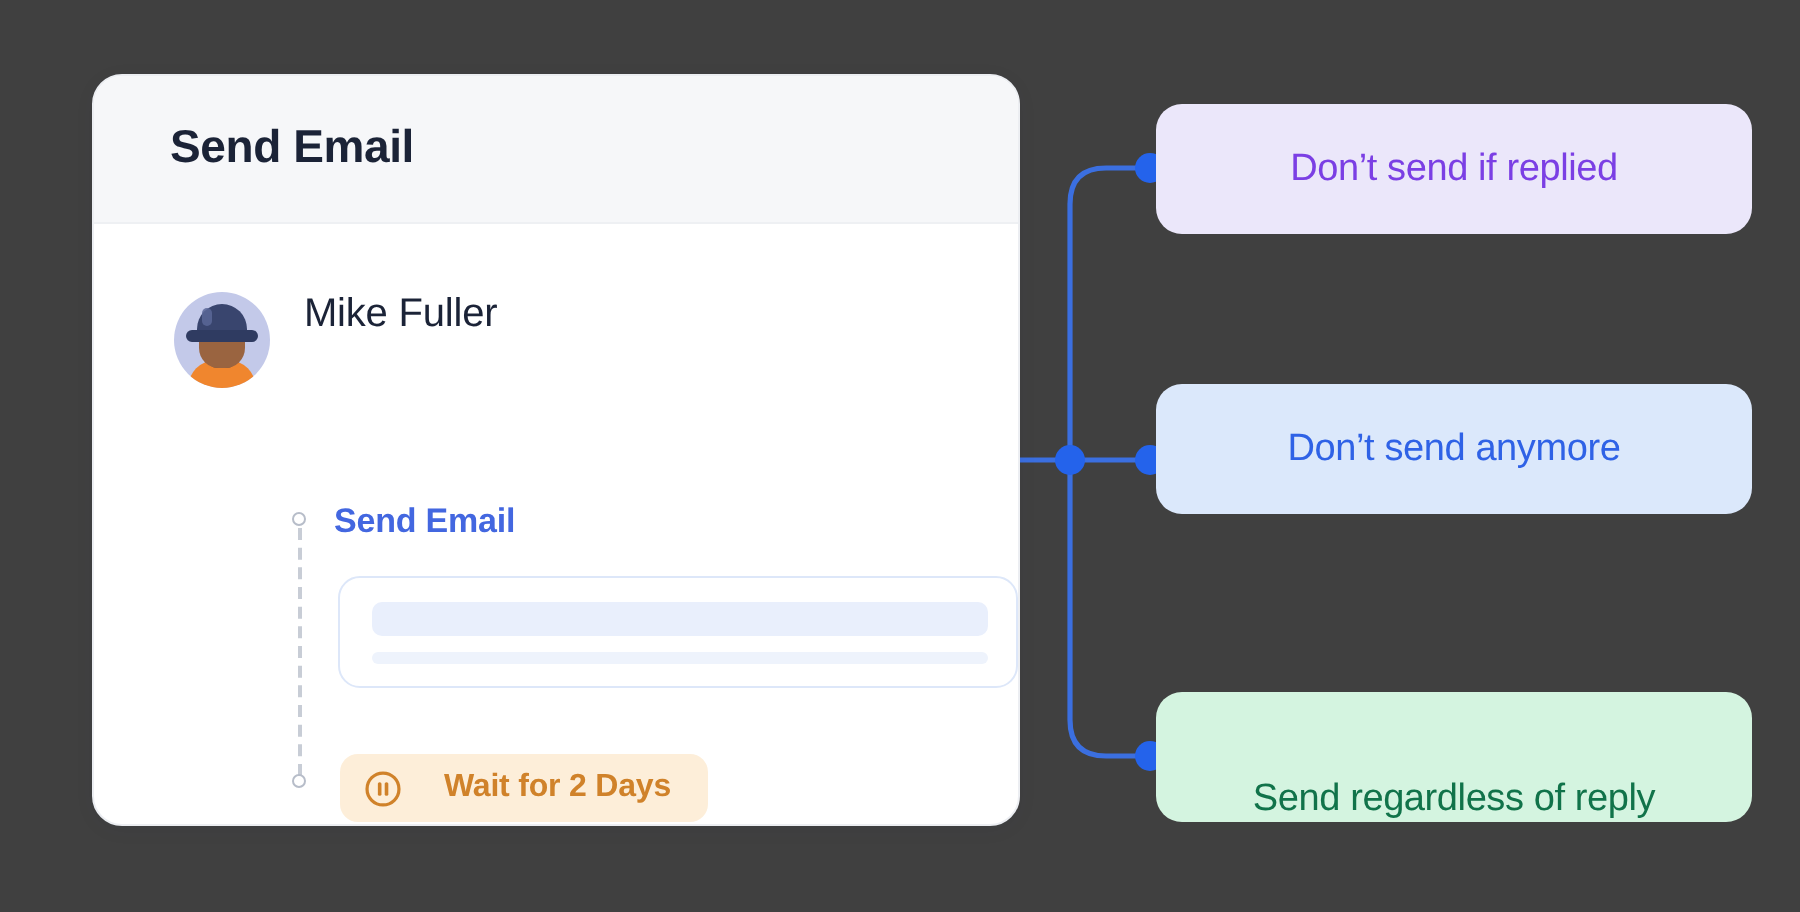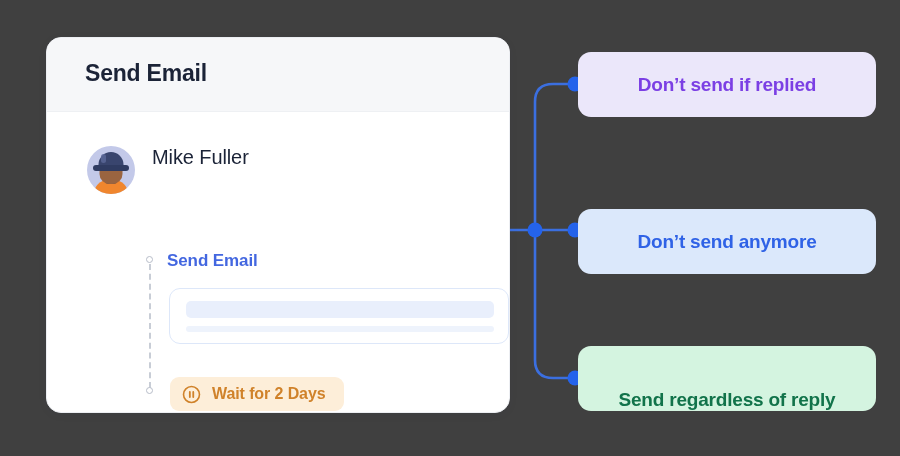--- a/index.html
+++ b/index.html
@@ -212,21 +212,21 @@
   #wait-badge {
     position: absolute;
     left: 123px;
     top: 339px;
     height: 34px;
     padding: 0 18px 0 12px;
     background: #fdeed9;
     border-radius: 9px;
     display: flex;
     align-items: center;
-    gap: 11px;
+    gap: 21px;
   }
   #pause-icon { width: 19px; height: 19px; display: block; flex: 0 0 auto; }
   #wait-badge-label {
     font-size: 16px;
     font-weight: bold;
     color: #d0822a;
     letter-spacing: -0.1px;
     white-space: nowrap;
   }
 
@@ -245,27 +245,27 @@
     left: 578px;
     width: 298px;
     height: 65px;
     border-radius: 13px;
     display: flex;
     align-items: center;
     justify-content: center;
   }
   .branch-label {
     font-size: 19px;
-    font-weight: bold;
+    font-weight: normal;
     letter-spacing: -0.2px;
     white-space: nowrap;
   }
   #branch-card-0 { top: 52px;  background: #ebe7fa; }
   #branch-card-0 .branch-label { color: #7b3fe4; }
-  #branch-card-1 { top: 209px; background: #dbe8fb; }
+  #branch-card-1 { top: 192px; background: #dbe8fb; }
   #branch-card-1 .branch-label { color: #2f62e6; }
   #branch-card-2 { top: 346px; background: #d4f4e0; align-items: flex-end; }
   #branch-card-2 .branch-label { color: #11734a; }
 </style>
 </head>
 <body>
 
 <div id="stage">
 
   <svg id="connector" viewBox="0 0 900 456" xmlns="http://www.w3.org/2000/svg">

